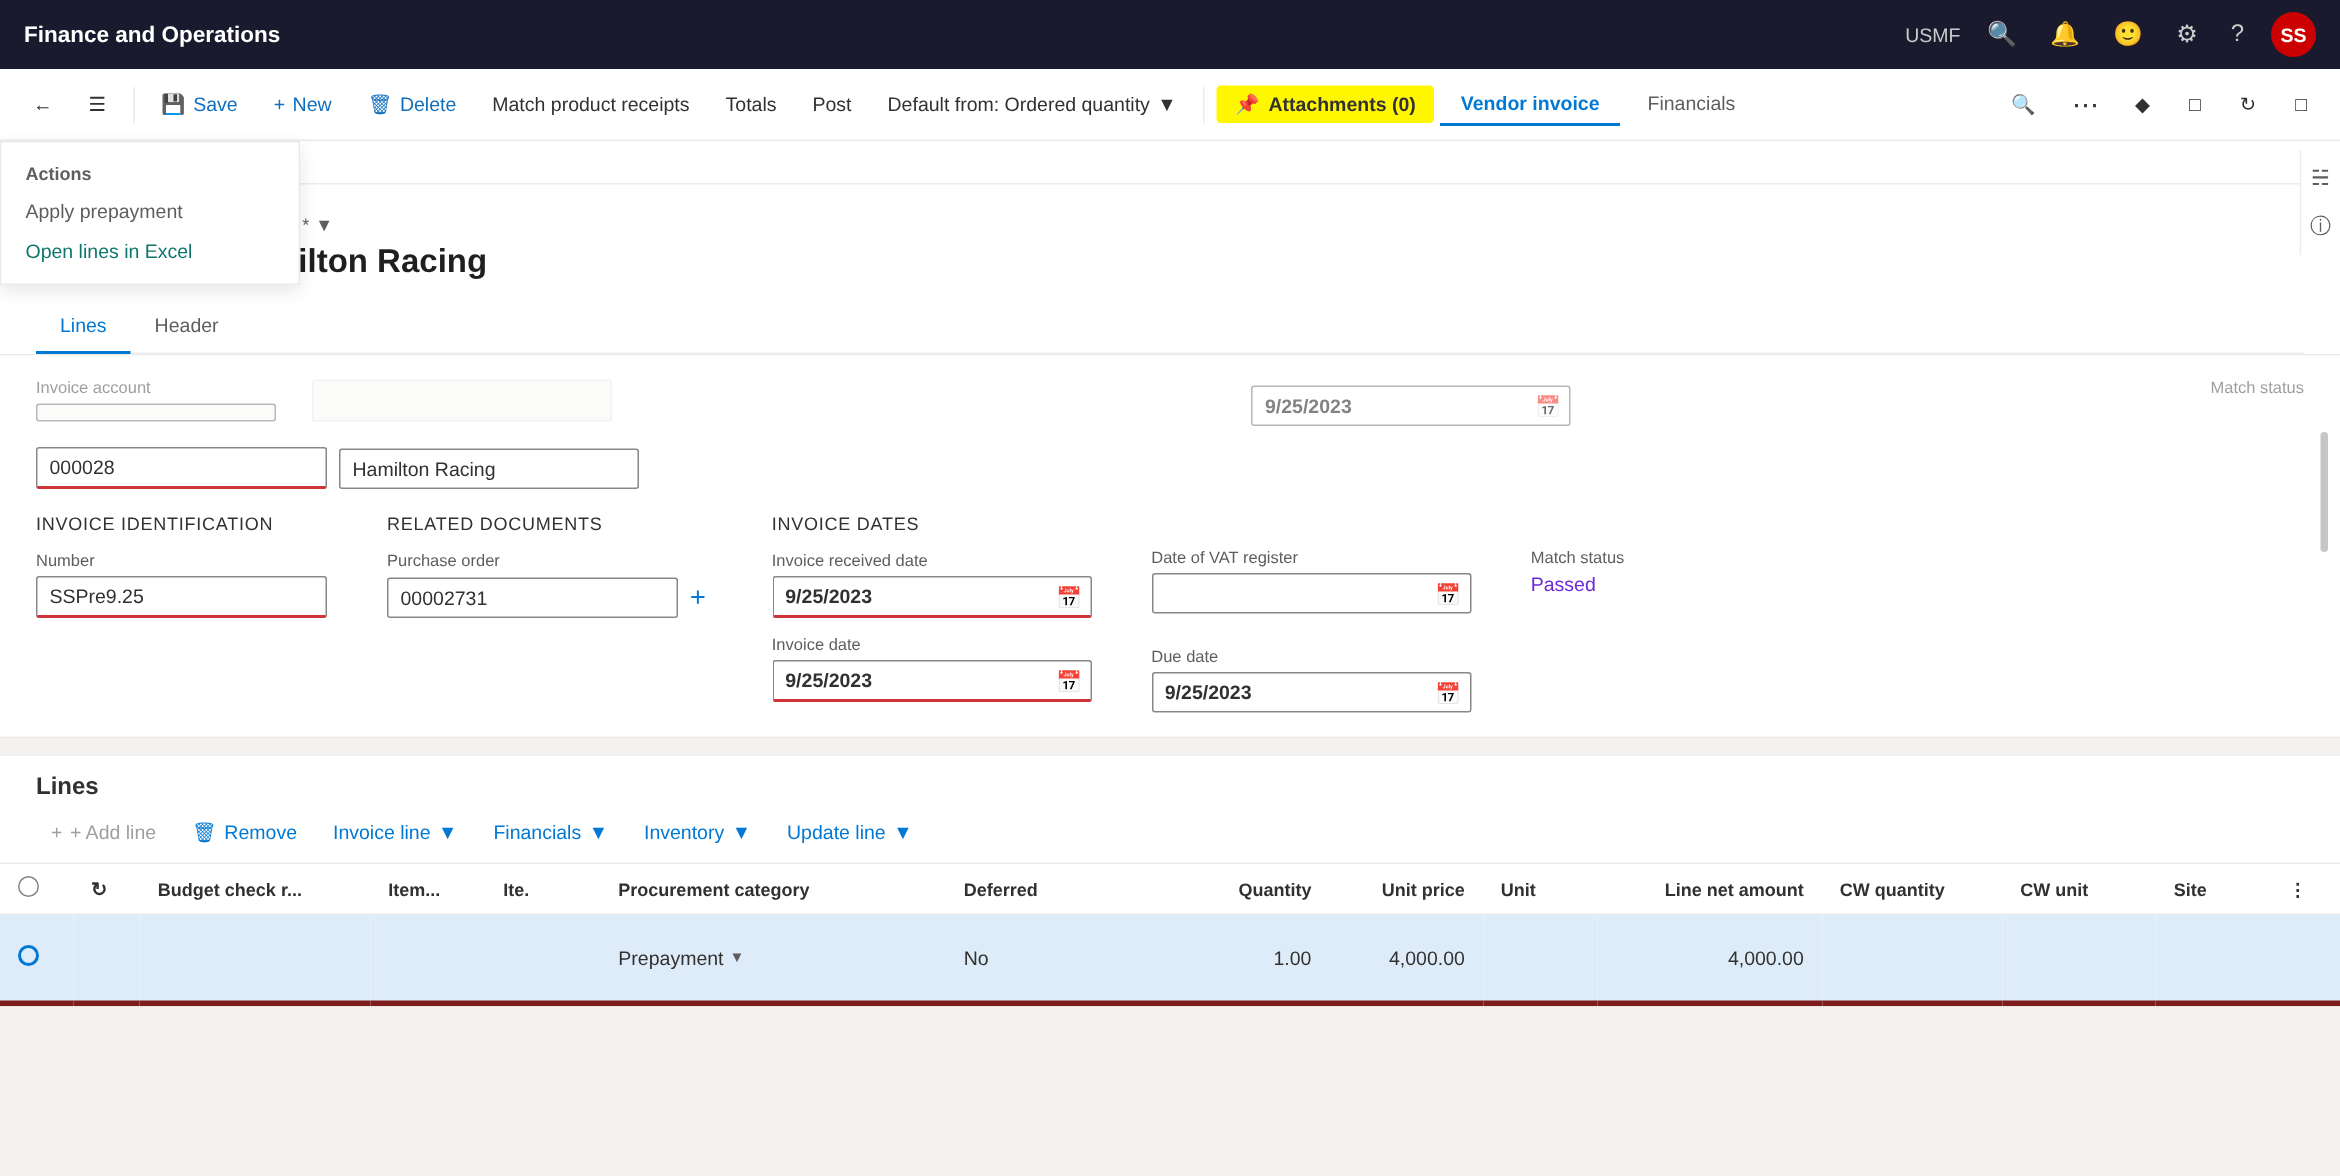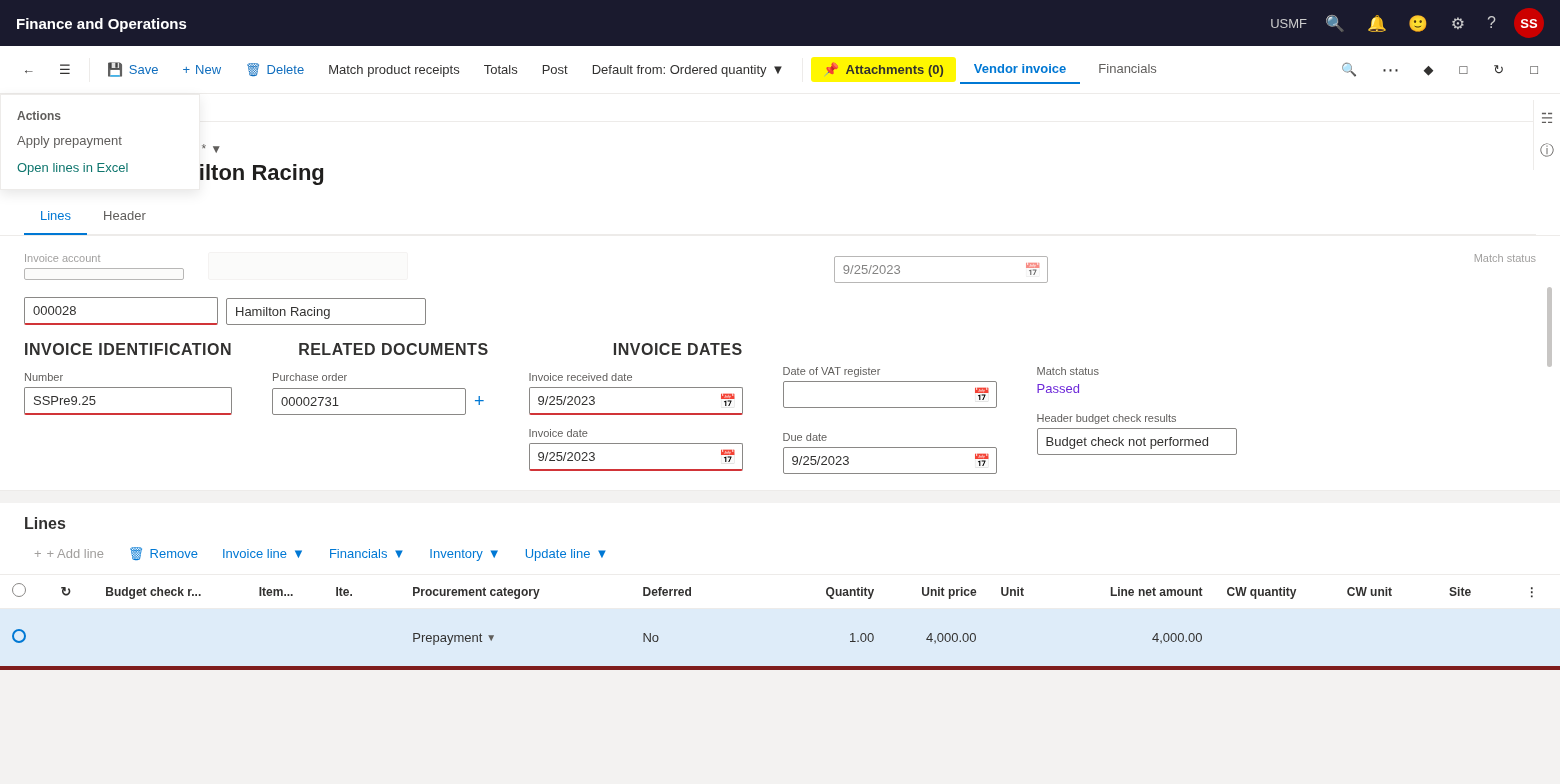--- a/index.html
+++ b/index.html
@@ -94,25 +94,25 @@
     }
     .sub-tab.active { color: #0078d4; border-bottom: 2px solid #0078d4; }
     .form-group { display: flex; flex-direction: column; gap: 4px; }
     .form-label { font-size: 11px; color: #605e5c; }
     .form-input {
       border: 1px solid #8a8886; border-radius: 2px;
       padding: 5px 8px; font-size: 13px; color: #323130;
       background: white; min-width: 140px;
     }
     .form-input-with-icon { position: relative; display: flex; align-items: center; }
-    .form-input-with-icon .form-input { padding-right: 28px; }
+    .form-input-with-icon .form-input { padding-right: 28px; font-weight: bold; }
     .calendar-icon { position: absolute; right: 6px; color: #605e5c; cursor: pointer; font-size: 14px; }
     .add-icon-btn { background: none; border: none; color: #0078d4; font-size: 18px; cursor: pointer; padding: 4px; }
 
-    .section-header { font-size: 16px; font-weight: 700; color: #323130; letter-spacing: 0.5px; margin-bottom: 12px; text-transform: uppercase; text-align: right; }
+    .section-header { font-size: 12px; font-weight: 400; color: #323130; letter-spacing: 0.5px; margin-bottom: 12px; text-transform: uppercase; }
 
     .match-status-passed { color: #6d28d9; font-size: 13px; }
 
     
     .red-underline { border-bottom: 2px solid #d13438 !important; }
 
     
     .lines-section { background: white; margin-top: 12px; }
     .lines-header { padding: 12px 24px 8px; border-bottom: 1px solid #edebe9; }
     .lines-title { font-size: 16px; font-weight: 600; margin-bottom: 8px; }
@@ -379,24 +379,20 @@
               <span class="calendar-icon">📅</span>
             </div>
           </div>
         </div>
 
         <div style="min-width:200px;">
           <div style="height:20px;"></div>
           <div class="form-group" style="margin-bottom:16px;margin-top:4px;">
             <div class="form-label">Match status</div>
             <div class="match-status-passed">Passed</div>
-          </div>
-          <div class="form-group">
-            <div class="form-label">Header budget check results</div>
-            <input class="form-input" style="min-width: 200px;" readonly="" value="Budget check not performed">
           </div>
         </div>
       </div>
 
       <div style="position:absolute;right:8px;top:20%;width:5px;height:80px;background:#c8c6c4;border-radius:3px;"></div>
     </div>
 
     <div class="lines-section">
       <div class="lines-header">
         <div class="lines-title">Lines</div>

